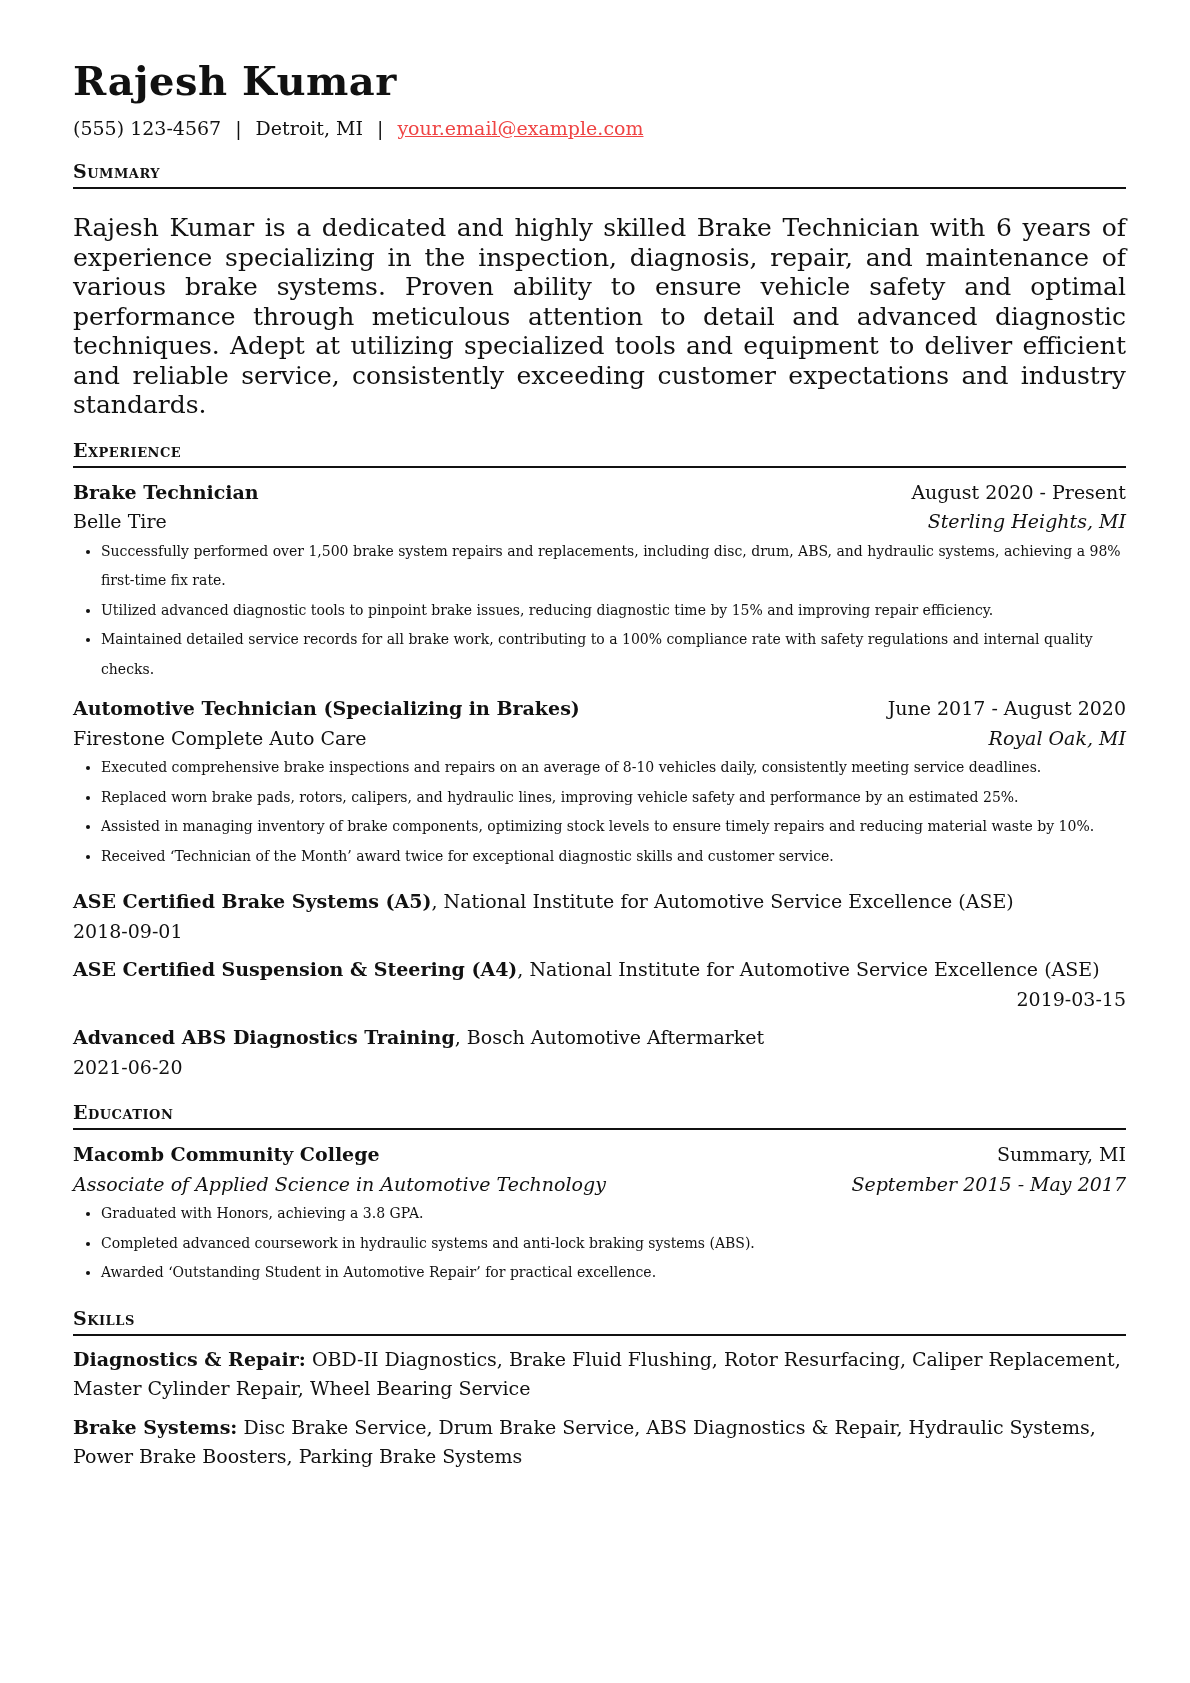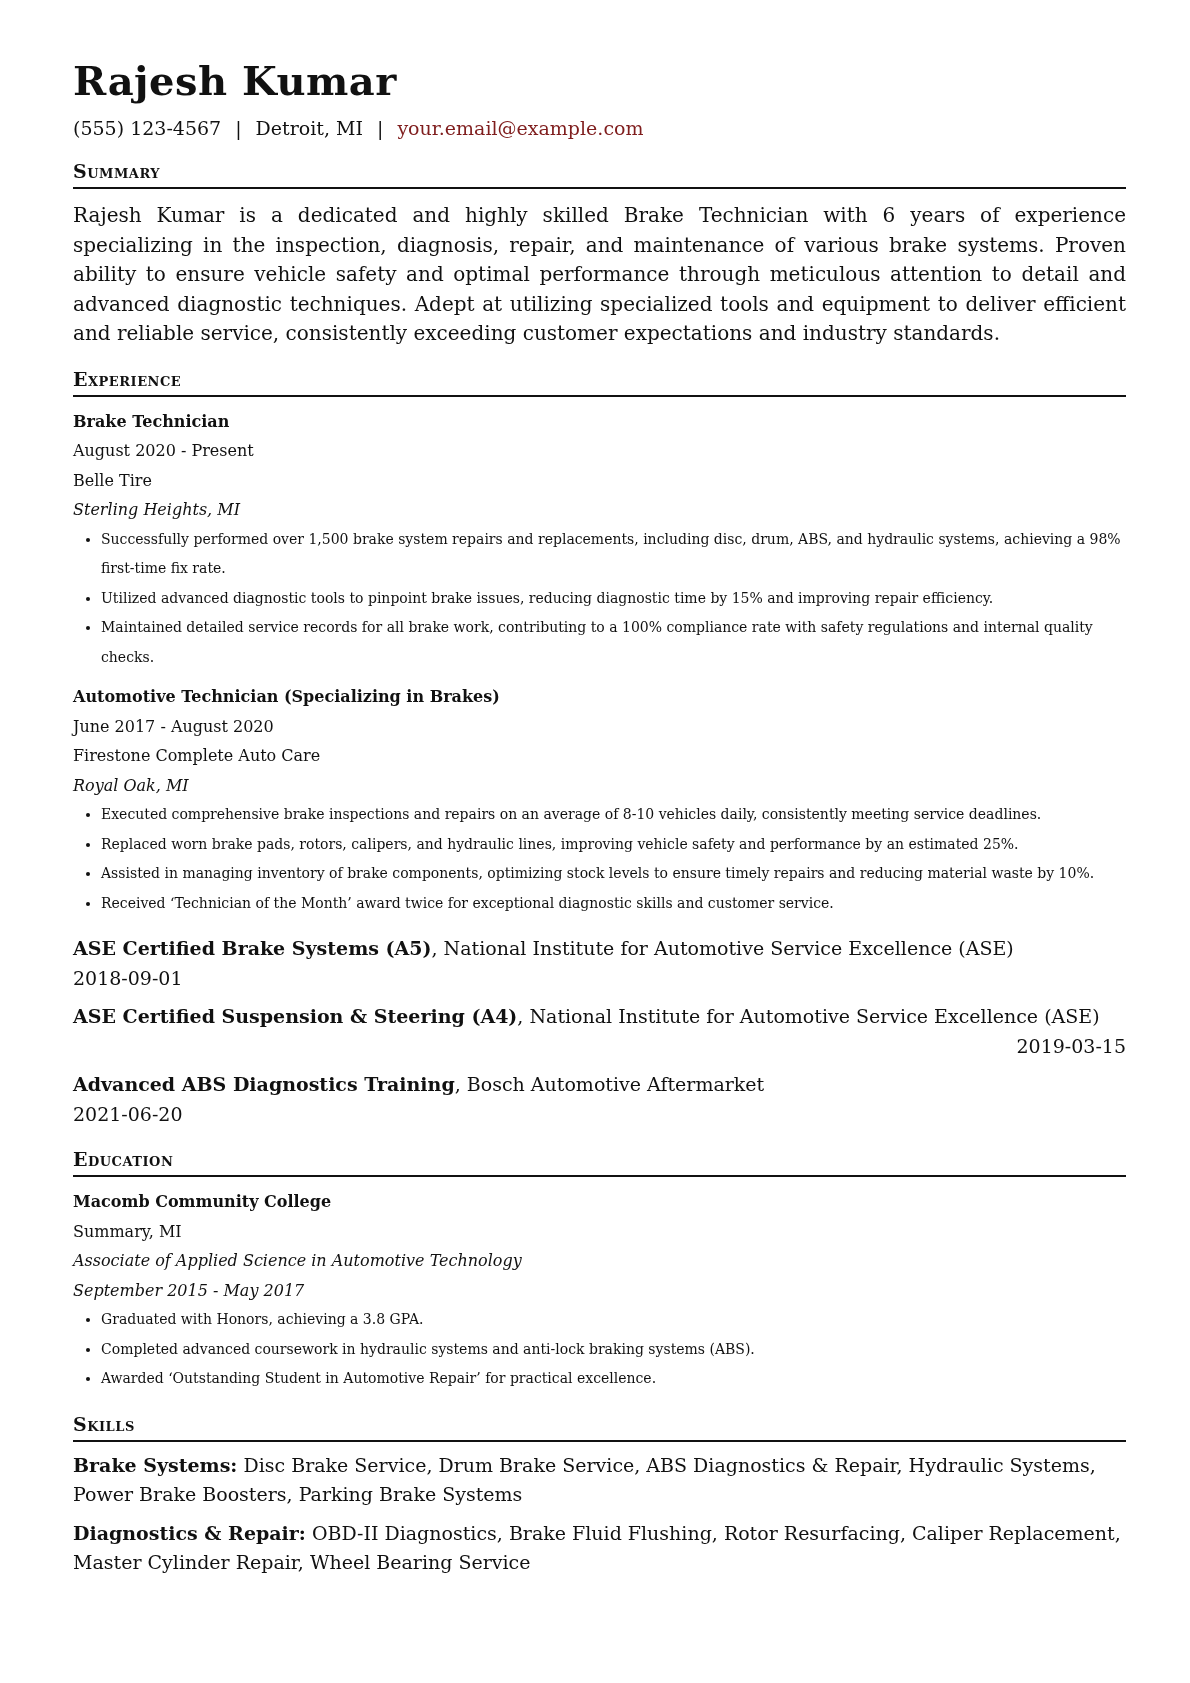--- a/index.html
+++ b/index.html
@@ -5,29 +5,29 @@
   html, body { margin: 0; padding: 0; background: #ffffff; }
   body {
     width: 1190px; height: 1683px; position: relative; overflow: hidden;
     font-family: "DejaVu Serif", "Liberation Serif", serif;
     color: #111111;
   }
   .page { position: absolute; left: 73px; top: 55px; width: 1053px; }
   .name { font-size: 40px; font-weight: bold; letter-spacing: 0.5px; margin: 0; line-height: 52px; }
   .contact { font-size: 19px; margin-top: 8px; line-height: 26px; }
   .contact .sep { margin: 0 14px; }
-  .contact a { color: #7f1d1d; }
+  .contact a { color: #ef4444; text-decoration: underline; }
   .section { margin-top: 16px; }
   .section-title {
     font-variant: small-caps; font-weight: bold; font-size: 19px;
     border-bottom: 2px solid #111; padding-bottom: 2px; line-height: 28px;
     letter-spacing: 0.5px;
   }
-  .para { font-size: 20px; line-height: 29.5px; margin-top: 12px; text-align: justify; }
-  .row { display: flex; justify-content: space-between; font-size: 16px; line-height: 29.5px; flex-direction: column; }
+  .para { font-size: 25px; line-height: 29.5px; margin-top: 24px; text-align: justify; }
+  .row { display: flex; justify-content: space-between; font-size: 19px; line-height: 29.5px; }
   .bold { font-weight: bold; }
   .ital { font-style: italic; }
   ul.bullets { margin: 0; padding-left: 28px; font-size: 14px; line-height: 29.5px; }
   ul.bullets li { padding-left: 0; }
   .entry { margin-top: 10px; }
   .entry:first-child { margin-top: 8px; }
   .cert { margin-top: 9px; font-size: 19px; line-height: 29.5px; }
   .cert-date-right { display: flex; justify-content: space-between; flex-direction: column; }
   .skill { font-size: 19px; line-height: 29.5px; margin-top: 9px; }
 </style>
@@ -110,19 +110,19 @@
         <li>Graduated with Honors, achieving a 3.8 GPA.</li>
         <li>Completed advanced coursework in hydraulic systems and anti-lock braking systems (ABS).</li>
         <li>Awarded ‘Outstanding Student in Automotive Repair’ for practical excellence.</li>
       </ul>
     </div>
   </div>
 
   <div class="section">
     <div class="section-title">Skills</div>
     <div class="skill">
-      <span class="bold">Brake Systems:</span> <span>Disc Brake Service, Drum Brake Service, ABS Diagnostics &amp; Repair, Hydraulic Systems, Power Brake Boosters, Parking Brake Systems</span>
+      <span class="bold">Diagnostics &amp; Repair:</span> <span>OBD-II Diagnostics, Brake Fluid Flushing, Rotor Resurfacing, Caliper Replacement, Master Cylinder Repair, Wheel Bearing Service</span>
     </div>
     <div class="skill">
-      <span class="bold">Diagnostics &amp; Repair:</span> <span>OBD-II Diagnostics, Brake Fluid Flushing, Rotor Resurfacing, Caliper Replacement, Master Cylinder Repair, Wheel Bearing Service</span>
+      <span class="bold">Brake Systems:</span> <span>Disc Brake Service, Drum Brake Service, ABS Diagnostics &amp; Repair, Hydraulic Systems, Power Brake Boosters, Parking Brake Systems</span>
     </div>
   </div>
 </div>
 
 </body></html>

